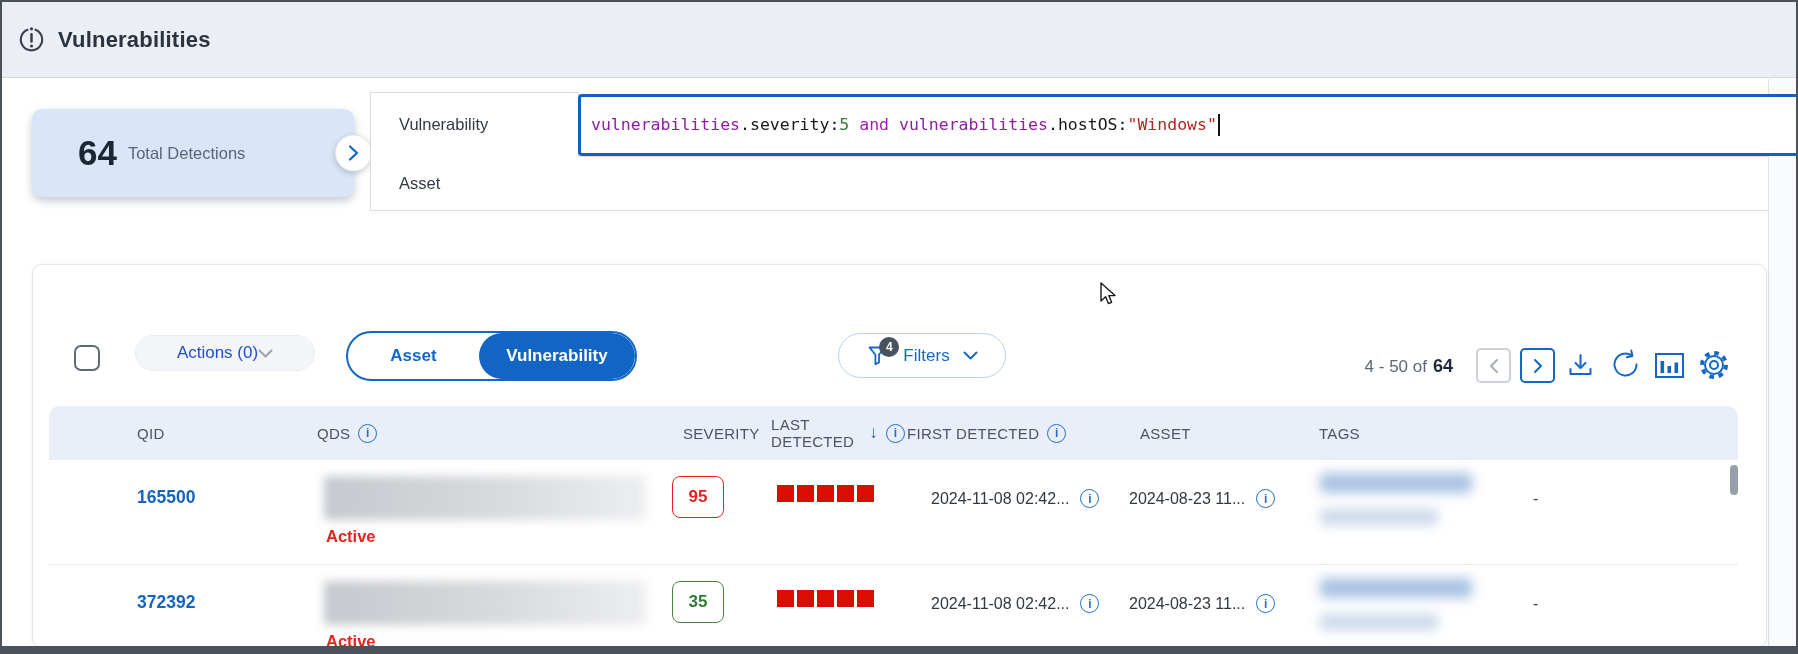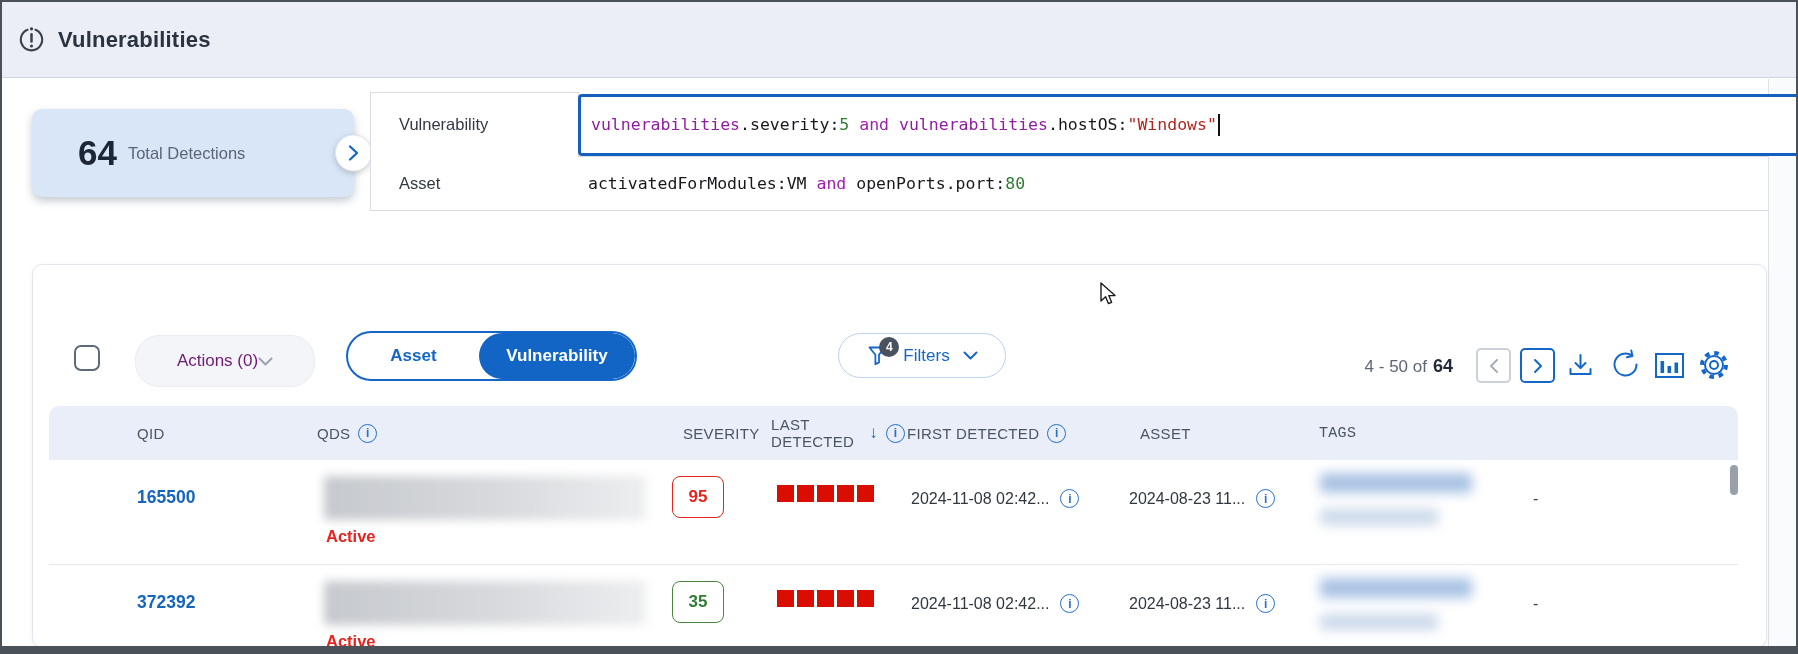--- a/index.html
+++ b/index.html
@@ -89,22 +89,22 @@
 
   .checkbox{
     position:absolute; left:41px; top:80px; width:26px; height:26px;
     border:2px solid #5e6a7a; border-radius:7px; background:#fff; cursor:pointer;
   }
   .pill{
     position:absolute; display:flex; align-items:center; justify-content:center;
     border-radius:24px; font-size:17px; cursor:pointer;
   }
   .pill-actions{
-    left:102px; top:70px; width:180px; height:52px; gap:0;
-    background:#f3f5f8; border:1px solid #e9ecf0; color:#701a75;
+    left:102px; top:70px; width:180px; height:36px; gap:0;
+    background:#f3f5f8; border:1px solid #e9ecf0; color:#1d4ed8;
   }
   .segmented{
     position:absolute; left:313px; top:66px; width:291px; height:50px;
     border:2px solid #1467c8; border-radius:25px; overflow:hidden;
     display:flex; background:#fff;
   }
   .seg{ display:flex; align-items:center; justify-content:center; font-size:17px; cursor:pointer; }
   .seg.asset{ flex:0 0 131px; color:#1467c8; font-weight:600; }
   .seg.vuln{ flex:1; background:#1265c4; color:#fff; font-weight:700; border-radius:23px; }
   .pill-groupby{
@@ -148,21 +148,21 @@
   }
   .thead{
     position:absolute; left:16px; top:141px; width:1689px; height:54px;
     background:#e9eef8; border-radius:10px 10px 0 0; align-items:center;
     color:#4a5564; font-size:15px; letter-spacing:.3px; font-weight:500;
   }
   .th{ display:flex; align-items:center; gap:8px; padding-left:8px; cursor:pointer; }
   .col-qid{ padding-left:4px;text-align:center; } .col-title{ padding-left:10px; }
   .col-qds{ padding-left:3px;text-align:right; } .col-severity{ padding-left:13px; }
   .col-last_detected{ padding-left:6px; } .col-first_detected{ padding-left:2px; }
-  .col-asset{ padding-left:13px; } .col-tags{ padding-left:11px;font-family:Liberation Mono, monospace; }
+  .col-asset{ padding-left:13px; } .col-tags{ padding-left:11px; }
   .sort-desc{ color:#1565c0; font-size:17px; font-weight:700; margin-left:-2px; }
   .sort-desc::before{ content:"\2193"; }
   .info-circ{
     width:19px; height:19px; min-width:19px; border:1.6px solid #2470cb; border-radius:50%;
     color:#2470cb; font-size:12px; font-weight:700; font-style:normal;
     display:inline-flex; align-items:center; justify-content:center; cursor:pointer;
   }
   .info-circ::before{ content:"i"; }
 
   .rows{ position:absolute; left:16px; top:195px; width:1689px; }
@@ -178,21 +178,21 @@
   .qds-badge{
     margin:16px 0 0 2px; width:52px; height:42px; border-radius:8px; background:#fff;
     display:flex; align-items:center; justify-content:center;
     font-size:17px; font-weight:700; border:1.5px solid;
   }
   .qds-badge.critical{ color:#e8231d; border-color:#e8231d; }
   .qds-badge.low{ color:#2e7d32; border-color:#49873f; }
   .sev-wrap{ display:flex; gap:3px; margin:25px 0 0 12px; }
   .sev-block{ width:17px; height:17px; background:#d90e00; }
   .c-date{ display:flex; align-items:flex-start; gap:11px; padding-top:30px; font-size:16px; color:#30383f; }
-  .c-last{ padding-left:6px; } .c-first{ padding-left:2px; }
+  .c-last{ padding-left:6px;margin-left:20px; } .c-first{ padding-left:2px; }
   .c-date .info-circ{ margin-top:-1px; }
   .blob-a1{ margin:13px 0 0 12px; width:152px; height:20px; border-radius:3px; background:#a9c3e4; filter:blur(6px); }
   .blob-a2{ margin:16px 0 0 12px; width:118px; height:16px; border-radius:3px; background:#ccd9ea; filter:blur(6px); }
   .c-tags{ padding:30px 0 0 13px; font-size:16px; color:#3a414b; }
 
   .table-scroll-thumb{
     position:absolute; left:1697px; top:200px; width:8px; height:30px;
     background:#98a0aa; border-radius:4px; cursor:pointer;
   }
 
@@ -223,21 +223,20 @@
       <svg width="11" height="17" viewBox="0 0 11 17" fill="none">
         <path d="M2 2 L9 8.5 L2 15" stroke="#1467c8" stroke-width="2.3" stroke-linecap="round" stroke-linejoin="round"></path>
       </svg>
     </div>
   </div>
 
   <div class="qb-label r1">Vulnerability</div>
   <div class="qb-label r2">Asset</div>
 
   <div class="qinput r2">
-    <div class="query-text" id="qtext-1"><span class="tk-plain">activatedForModules:VM</span><span class="tk-plain"> </span><span class="tk-operator">and</span><span class="tk-plain"> </span><span class="tk-plain">openPorts.port:</span><span class="tk-number">80</span></div>
     <div class="input-icons">
       <span class="icon-x">
         <svg width="22" height="22" viewBox="0 0 22 22">
             <path d="M3 3 L19 19 M19 3 L3 19" stroke="#2f74c9" stroke-width="1.7" stroke-linecap="round"></path>
           </svg>
       </span>
       <span class="icon-minus-sq"></span>
       <span class="icon-help"></span>
     </div>
   </div>

